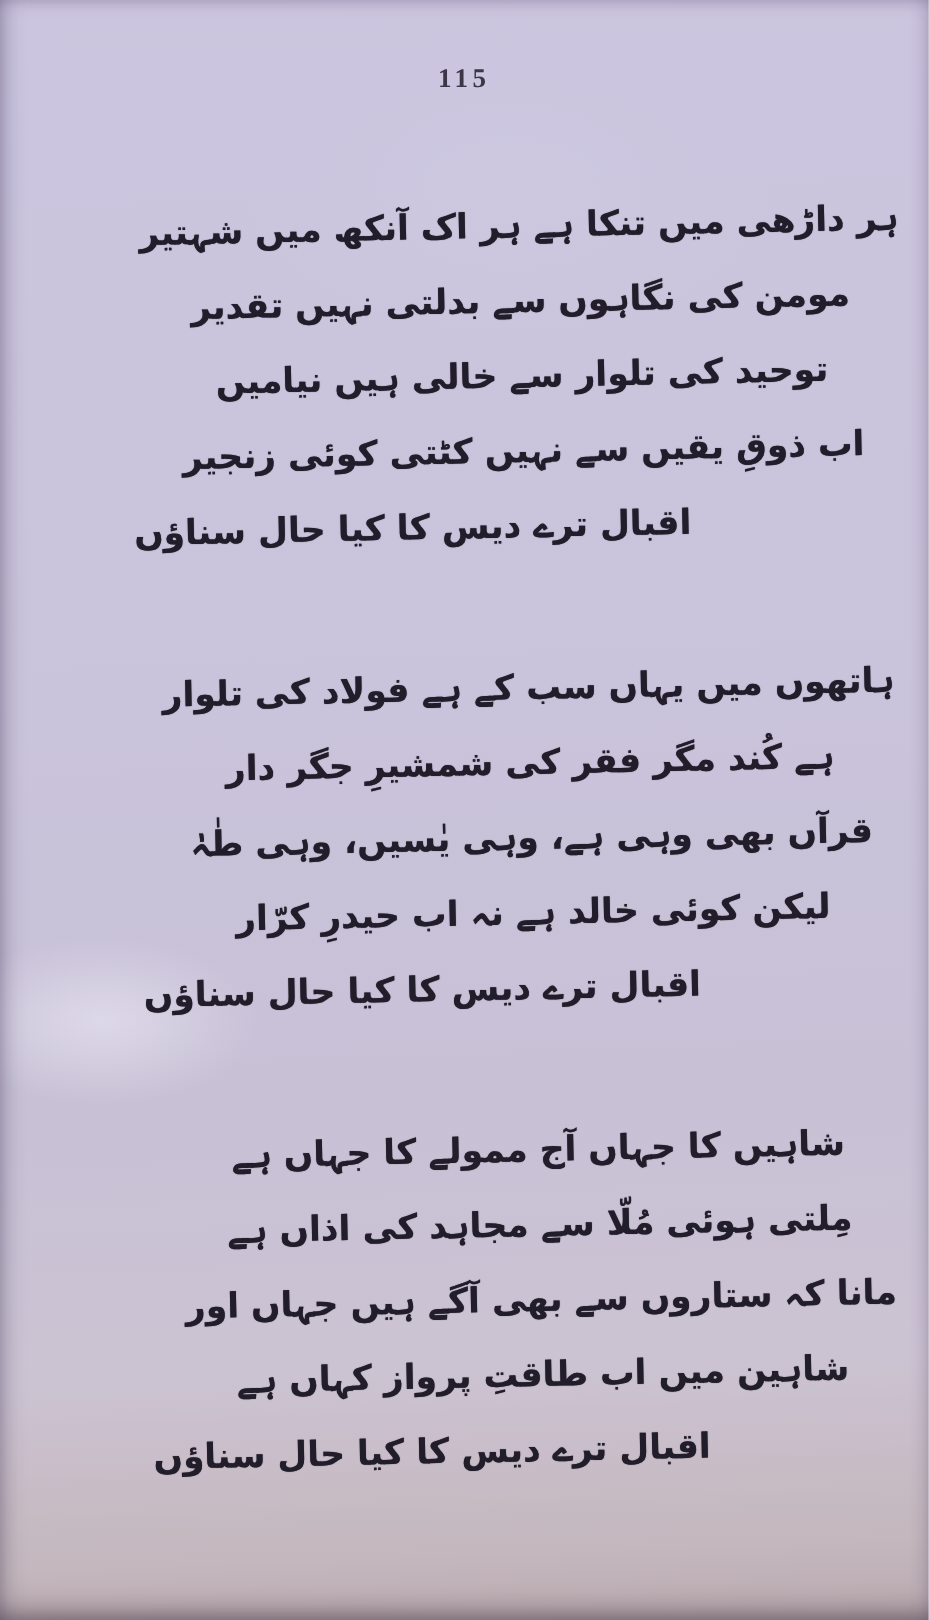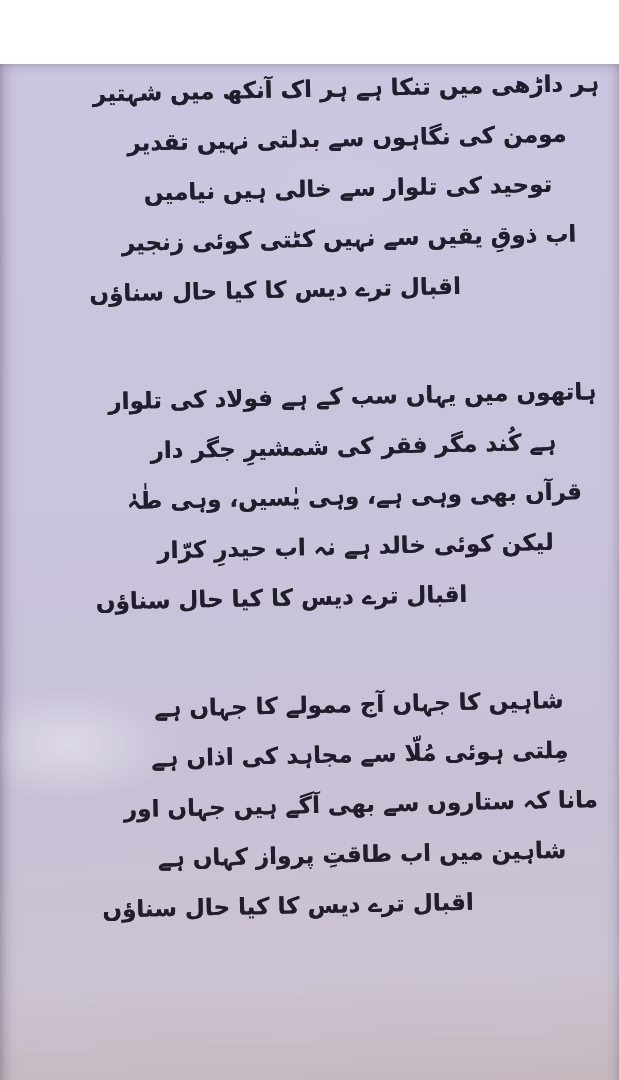--- a/index.html
+++ b/index.html
@@ -57,20 +57,21 @@
   }
   .verse.refrain {
     transform: translateX(-30px);
   }
 </style>
 </head>
 <body>
 
 <div class="scan">
 
+  <div class="page-number">115</div>
 
   <div class="poem">
 
     <div class="stanza">
       <div class="verse">ہر داڑھی میں تنکا ہے ہر اک آنکھ میں شہتیر</div>
       <div class="verse">مومن کی نگاہوں سے بدلتی نہیں تقدیر</div>
       <div class="verse">توحید کی تلوار سے خالی ہیں نیامیں</div>
       <div class="verse">اب ذوقِ یقیں سے نہیں کٹتی کوئی زنجیر</div>
       <div class="verse refrain">اقبال ترے دیس کا کیا حال سناؤں</div>
     </div>

